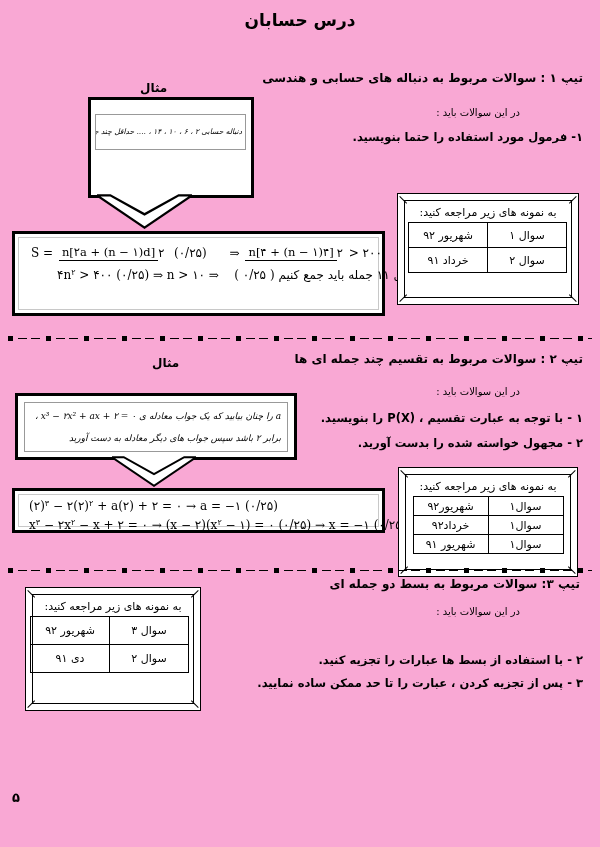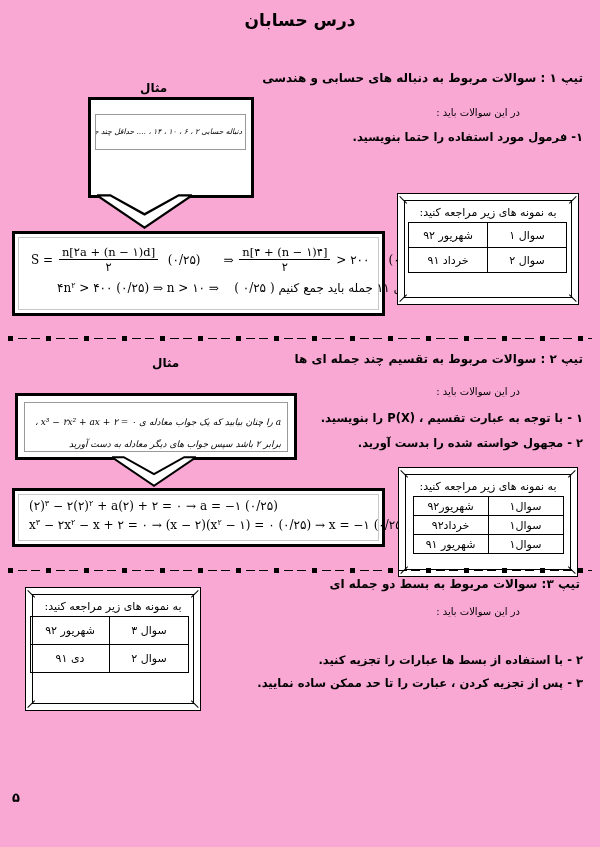--- a/index.html
+++ b/index.html
@@ -12,31 +12,31 @@
   .ex-label{font-weight:bold;font-size:12px;}
   .intro{font-size:10px;white-space:nowrap;}
   .item{font-size:11.5px;font-weight:bold;white-space:nowrap;}
   .pagenum{left:12px;top:790px;font-size:13px;font-weight:bold;}
 
   
   .exbox{border:3px solid #000;background:#fff;box-sizing:border-box;}
   .strip{border:1px solid #999;overflow:hidden;white-space:nowrap;direction:rtl;text-align:right;
          font-family:"DejaVu Serif","DejaVu Sans",serif;font-style:italic;padding:0 3px;box-sizing:border-box;}
   .strip1{margin:14px 5px 0 4px;height:36px;line-height:34px;font-size:7.5px;}
-  .strip2{margin:6px 6px;height:50px;line-height:22px;font-size:9px;white-space:normal;padding:8px 6px;}
+  .strip2{margin:6px 6px;height:50px;line-height:22px;font-size:9px;white-space:normal;padding:2px 6px;}
 
   
   .solbox{border:3px solid #000;background:#fff;box-sizing:border-box;}
   .sol-inner{position:absolute;top:3px;left:3px;right:3px;bottom:3px;border:1px solid #c8c8c8;
              padding:5px 10px;box-sizing:border-box;}
   .mline{font-family:"DejaVu Serif","DejaVu Sans",serif;font-size:12px;direction:ltr;white-space:pre;}
   .mline sup{font-size:8px;vertical-align:4px;}
   .mline1{margin:3px 0 7px 2px;}
   .mline2{margin-left:28px;}
-  .frac{display:inline-flex;flex-direction:column;align-items:center;vertical-align:middle;
+  .frac{display:inline-flex;flex-direction:row;align-items:center;vertical-align:middle;
         margin:0 2px;font-size:11.5px;line-height:1.15;}
   .frac .num{border-bottom:1px solid #000;padding:0 3px;}
   .frac .den{padding-top:1px;}
 
   
   .frame{border:1px solid #000;padding:6px;background:#fff;box-sizing:border-box;}
   .frame-in{border:1px solid #000;height:100%;box-sizing:border-box;padding:5px 4px;
             direction:rtl;text-align:center;}
   .frame-title{font-size:11px;white-space:nowrap;margin-bottom:3px;text-align:center;}
   .ref-table{border-collapse:collapse;margin:3px auto 0;}
@@ -119,21 +119,21 @@
 
   <div class="abs exbox" style="left:15px;top:393px;width:282px;height:67px">
     <div class="strip strip2">a را چنان بیابید که یک جواب معادله ی x³ − ۲x² + ax + ۲ = ۰ ، برابر ۲ باشد سپس جواب های دیگر معادله به دست آورید</div>
   </div>
 
   <svg class="abs" style="left:112px;top:455px" width="84" height="33" viewBox="0 0 100 36">
     <polygon points="13,0 87,0 50,21" fill="#ffffff"></polygon>
     <polygon points="0,1 14,1 50,21 86,1 100,1 50,35" fill="#ffffff" stroke="#000" stroke-width="2.4" stroke-linejoin="miter"></polygon>
   </svg>
 
-  <div class="abs solbox" style="left:12px;top:488px;width:373px;height:59px">
+  <div class="abs solbox" style="left:12px;top:488px;width:373px;height:45px">
     <div class="sol-inner" style="padding:4px 10px">
       <div class="mline" style="margin-bottom:5px"><span>(۲)</span><sup>۳</sup><span> − ۲(۲)</span><sup>۲</sup><span> + a(۲) + ۲ = ۰ → a = −۱ (۰/۲۵)</span></div>
       <div class="mline"><span>x</span><sup>۳</sup><span> − ۲x</span><sup>۲</sup><span> − x + ۲ = ۰ → (x − ۲)(x</span><sup>۲</sup><span> − ۱) = ۰ (۰/۲۵) → x = −۱ (۰/۲۵) ,  x = ۱ (۰/۲۵)</span></div>
     </div>
   </div>
 
   <div class="abs frame frame-sm" style="left:398px;top:467px;width:180px;height:110px">
     <i class="c c1"></i>
     <i class="c c2"></i>
     <i class="c c3"></i>

